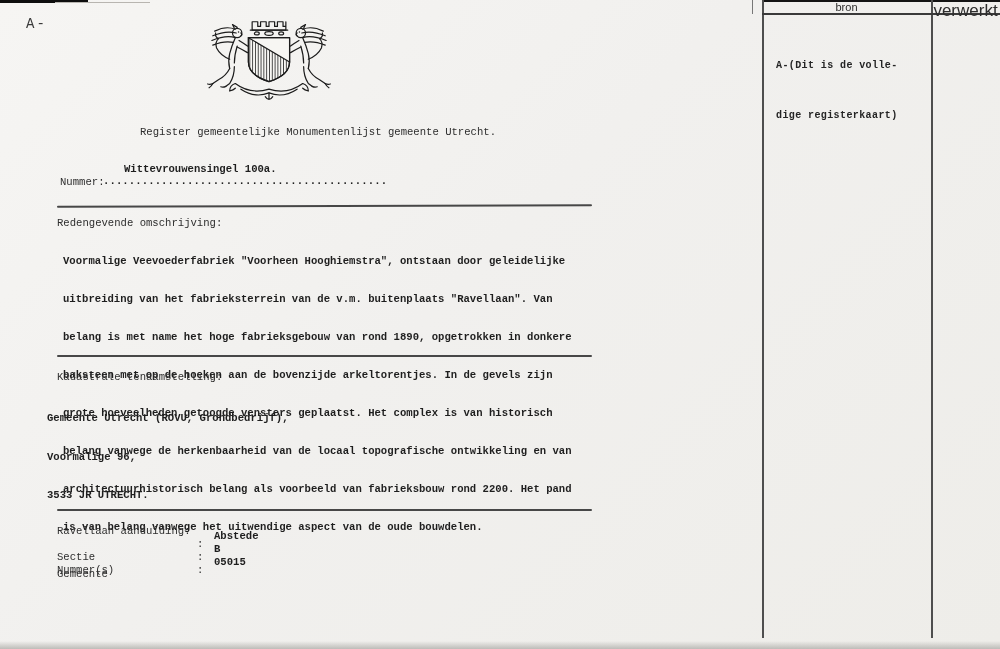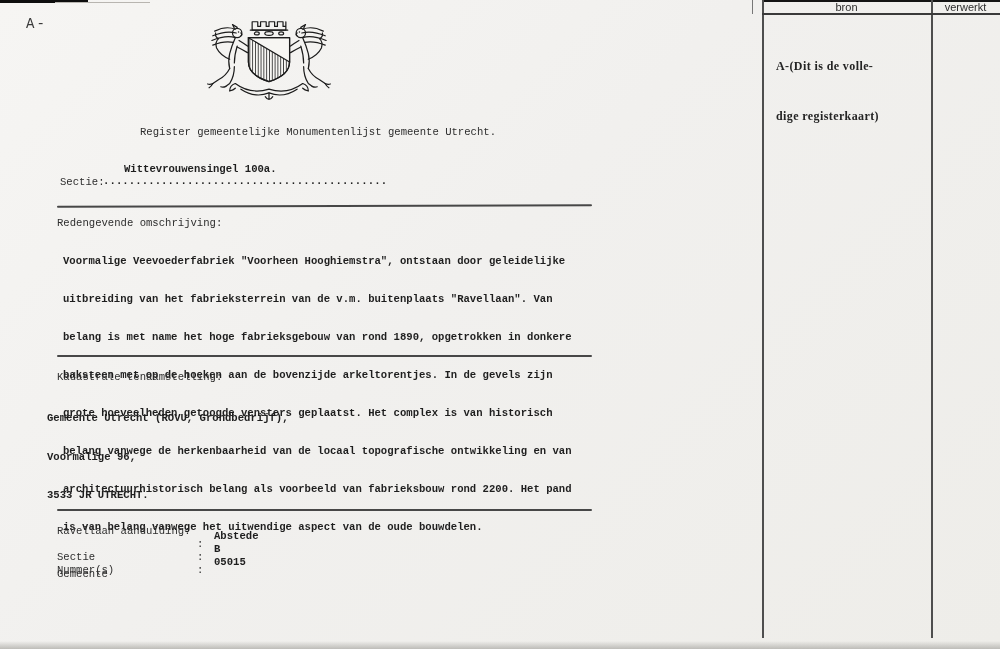--- a/index.html
+++ b/index.html
@@ -39,22 +39,22 @@
   .aand-value-2{left:214px;top:543px;}
   .aand-value-3{left:214px;top:556px;}
   
   .vline{position:absolute;width:2px;background:#4e4e4e;}
   .vline-left{left:762px;top:0;height:638px;}
   .vline-mid{left:931px;top:0;height:638px;}
   .vline-stub{left:752px;top:0;height:14px;width:1px;background:#777;}
   .side-topline{position:absolute;left:762px;top:0;width:238px;height:2px;background:#141414;}
   .side-headline{position:absolute;left:762px;top:13px;width:238px;height:2px;background:#3a3a3a;}
   .side-col-bron{left:762px;top:1px;width:169px;text-align:center;font-size:11px;color:#2d2d2d;border-radius:6px;}
-  .side-col-verwerkt{left:931px;top:1px;width:69px;text-align:center;font-size:11px;color:#2d2d2d;}
-  .side-note{left:776px;top:25px;font-size:12px;font-weight:bold;color:#242424;line-height:16.5px;letter-spacing:0.4px;font-family:Liberation Serif, serif;}
+  .side-col-verwerkt{left:931px;top:1px;width:69px;text-align:center;font-size:17px;color:#2d2d2d;}
+  .side-note{left:776px;top:25px;font-size:10px;font-weight:bold;color:#242424;line-height:16.5px;letter-spacing:0.4px;}
   
   .smudge-top{position:absolute;left:0;top:0;width:88px;height:3px;background:#0e0e0e;}
   .scanline-top{position:absolute;left:55px;top:2px;width:95px;height:1px;background:#b8b5b0;}
   .bottom-shadow{position:absolute;left:0;top:641px;width:1000px;height:8px;
     background:linear-gradient(to bottom,rgba(190,189,185,0),#bdbcb8);}
   .crest{position:absolute;left:202px;top:18px;width:134px;height:88px;}
 </style>
 </head>
 <body>
 
@@ -112,21 +112,21 @@
       <path d="M40,76 Q55,86 70,80 Q85,86 100,76"></path>
       <path d="M34,70 q-6,2 -6,8 q4,-1 6,-3"></path>
       <path d="M106,70 q6,2 6,8 q-4,-1 -6,-3"></path>
       <path d="M70,80 L70,86 M66,84 Q70,90 74,84"></path>
     </g>
   </svg>
 
   <div class="abs mono t-normal title">Register gemeentelijke Monumentenlijst gemeente Utrecht.</div>
 
   <div class="abs mono t-bold addr-value">Wittevrouwensingel 100a.</div>
-  <div class="abs mono t-normal addr-label">Sectie:</div>
+  <div class="abs mono t-normal addr-label">Nummer:</div>
   <div class="abs mono t-bold addr-dots">............................................</div>
 
   <div class="rule rule-1"></div>
   <div class="rule rule-2"></div>
   <div class="rule rule-3"></div>
 
   <div class="abs mono t-normal desc-heading">Redengevende omschrijving:</div>
   <div class="abs mono t-bold desc-body">
     <div>Voormalige Veevoederfabriek "Voorheen Hooghiemstra", ontstaan door geleidelijke</div>
     <div>uitbreiding van het fabrieksterrein van de v.m. buitenplaats "Ravellaan". Van</div>

